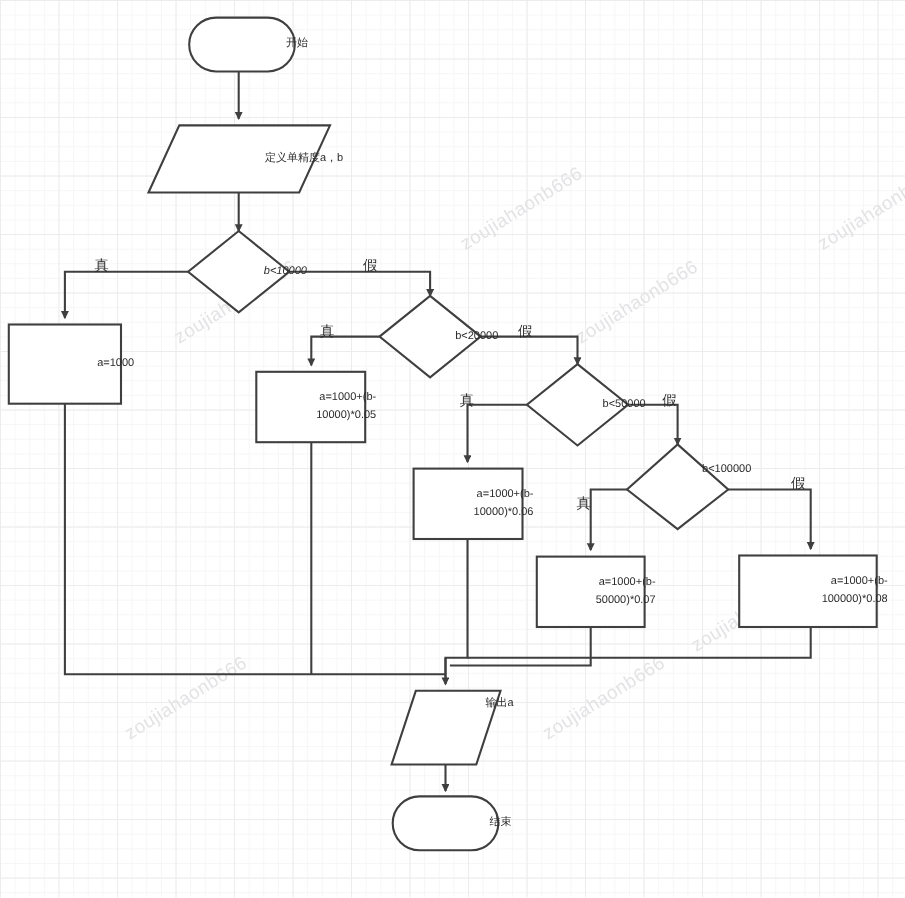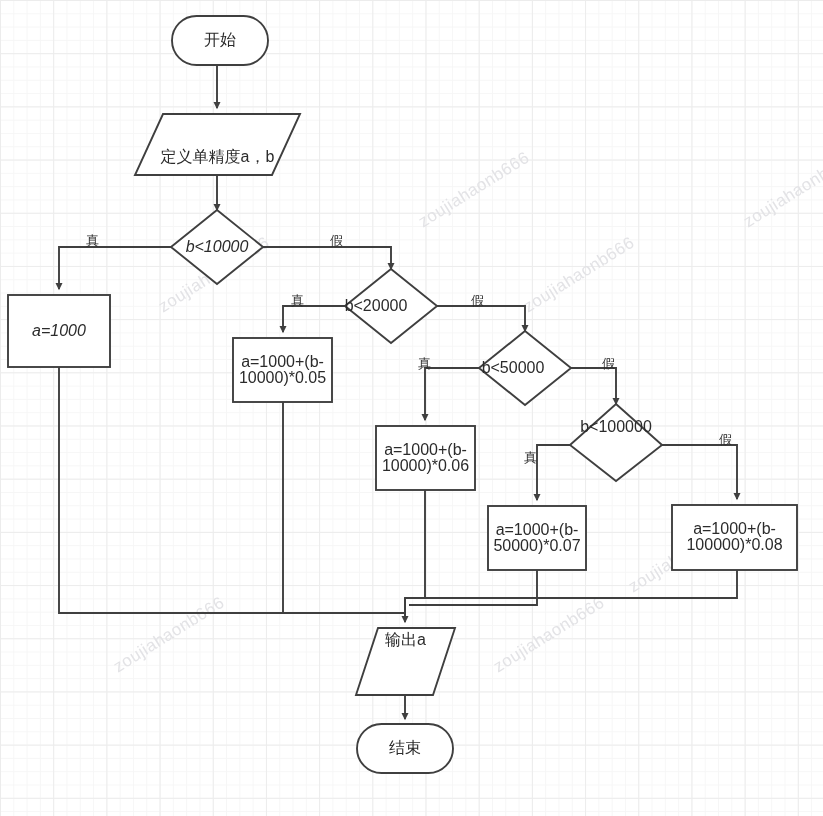--- a/index.html
+++ b/index.html
@@ -43,25 +43,26 @@
     letter-spacing: 0.5px;
     transform: rotate(-32deg);
     transform-origin: left top;
     white-space: nowrap;
     user-select: none;
     pointer-events: none;
   }
   .node-label {
     position: absolute;
     color: #2b2b2b;
-    font-size: 16px;
+    font-size: 10px;
     line-height: 16px;
-    text-align: center;
+    text-align: right;
     white-space: pre-line;
     pointer-events: none;
+    padding-left: 12px;
   }
   .edge-label {
     position: absolute;
     color: #2b2b2b;
     font-size: 13px;
     line-height: 15px;
     white-space: nowrap;
     pointer-events: none;
   }
 </style>
@@ -148,32 +149,32 @@
       <rect x="672" y="505" width="125" height="65"></rect>
 
       <polygon points="378,628 455,628 433,695 356,695"></polygon>
 
       <rect x="357" y="724" width="96" height="49" rx="24.5" ry="24.5"></rect>
     </g>
   </svg>
 
   <div class="node-label" style="left:172px; top:32px; width:96px;">开始</div>
 
-  <div class="node-label" style="left:135px; top:136px; width:165px;margin-top:13px;">定义单精度a，b</div>
+  <div class="node-label" style="left:135px; top:136px; width:165px;">定义单精度a，b</div>
 
   <div class="node-label" style="left:167px; top:239px; width:100px;font-style:italic;">b&lt;10000</div>
 
-  <div class="node-label" style="left:8px; top:323px; width:102px;font-style:italic;">a=1000</div>
-
-  <div class="node-label" style="left:326px; top:298px; width:100px;">b&lt;20000</div>
+  <div class="node-label" style="left:8px; top:323px; width:102px;">a=1000</div>
+
+  <div class="node-label" style="left:341px; top:298px; width:100px;">b&lt;20000</div>
 
   <div class="node-label" style="left:235px; top:354px; width:95px;">a=1000+(b-
 10000)*0.05</div>
 
-  <div class="node-label" style="left:463px; top:360px; width:100px;">b&lt;50000</div>
+  <div class="node-label" style="left:475px; top:360px; width:100px;">b&lt;50000</div>
 
   <div class="node-label" style="left:378px; top:442px; width:95px;">a=1000+(b-
 10000)*0.06</div>
 
   <div class="node-label" style="left:561px; top:419px; width:110px;">b&lt;100000</div>
 
   <div class="node-label" style="left:490px; top:522px; width:94px;">a=1000+(b-
 50000)*0.07</div>
 
   <div class="node-label" style="left:674px; top:521px; width:121px;">a=1000+(b-

